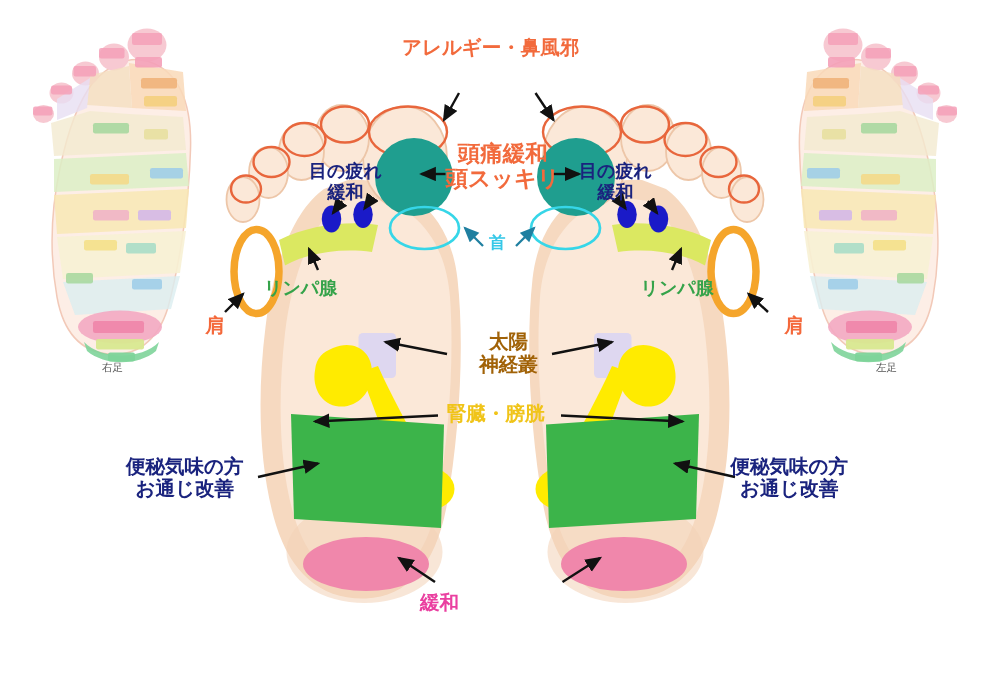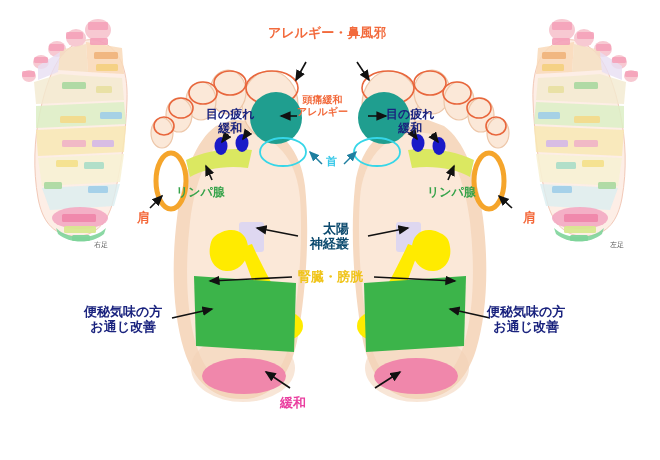--- a/index.html
+++ b/index.html
@@ -6,21 +6,21 @@
   body{
     width:660px;height:460px;
     background:#ffffff;
     font-family:"DejaVu Sans","Liberation Sans",sans-serif;
     position:relative;overflow:hidden;
   }
   #stage{position:absolute;left:0;top:0;width:660px;height:344px;}
   svg{position:absolute;left:0;top:0;}
   .lbl{position:absolute;white-space:nowrap;line-height:1.15;font-weight:bold;}
   .ctr{text-align:center;}
-  .mini-cap{position:absolute;font-size:7px;color:#555;text-align:right;width:40px;font-weight:normal;}
+  .mini-cap{position:absolute;font-size:7px;color:#555;text-align:left;width:40px;font-weight:normal;}
 </style>
 </head>
 <body>
 
 <div id="stage">
 
   <svg width="660" height="460" viewBox="0 0 660 460">
     <defs>
       <marker id="ah" markerWidth="7" markerHeight="7" refX="6" refY="3" orient="auto">
         <path d="M0,0 L7,3 L0,6 z" fill="#111"></path>
@@ -233,23 +233,23 @@
     <g stroke="#1f7fa0" stroke-width="1.5" fill="none">
       <path d="M322,164 L310,152" marker-end="url(#ahc)"></path>
       <path d="M344,164 L356,152" marker-end="url(#ahc)"></path>
     </g>
   </svg>
 
   <div class="lbl ctr" style="left:268px;top:26px;font-size:13px;color:#f26a3c;">
     <div>アレルギー・鼻風邪</div>
   </div>
 
-  <div class="lbl ctr" style="left:297px;top:94px;font-size:10px;color:#f26a3c;">
+  <div class="lbl ctr" style="left:297px;top:94px;font-size:15px;color:#f26a3c;">
     <div>頭痛緩和</div>
-    <div>アレルギー</div>
+    <div>頭スッキリ</div>
   </div>
 
   <div class="lbl ctr" style="left:206px;top:108px;font-size:12px;color:#1a237e;">
     <div>目の疲れ</div>
     <div>緩和</div>
   </div>
 
   <div class="lbl ctr" style="left:386px;top:108px;font-size:12px;color:#1a237e;">
     <div>目の疲れ</div>
     <div>緩和</div>
@@ -258,21 +258,21 @@
   <div class="lbl" style="left:326px;top:156px;font-size:11px;color:#36c8e8;">首</div>
 
   <div class="lbl" style="left:176px;top:186px;font-size:12px;color:#35a34a;">リンパ腺</div>
 
   <div class="lbl" style="left:427px;top:186px;font-size:12px;color:#35a34a;">リンパ腺</div>
 
   <div class="lbl" style="left:137px;top:211px;font-size:13px;color:#f4683a;">肩</div>
 
   <div class="lbl" style="left:523px;top:211px;font-size:13px;color:#f4683a;">肩</div>
 
-  <div class="lbl ctr" style="left:303px;top:222px;font-size:13px;color:#0c4a6e;width:46px;text-align:right;">
+  <div class="lbl ctr" style="left:316px;top:222px;font-size:13px;color:#a16207;width:46px;">
     <div>太陽</div>
     <div>神経叢</div>
   </div>
 
   <div class="lbl" style="left:298px;top:270px;font-size:13px;color:#f0c419;">腎臓・膀胱</div>
 
   <div class="lbl ctr" style="left:84px;top:305px;font-size:13px;color:#1a237e;">
     <div>便秘気味の方</div>
     <div>お通じ改善</div>
   </div>

